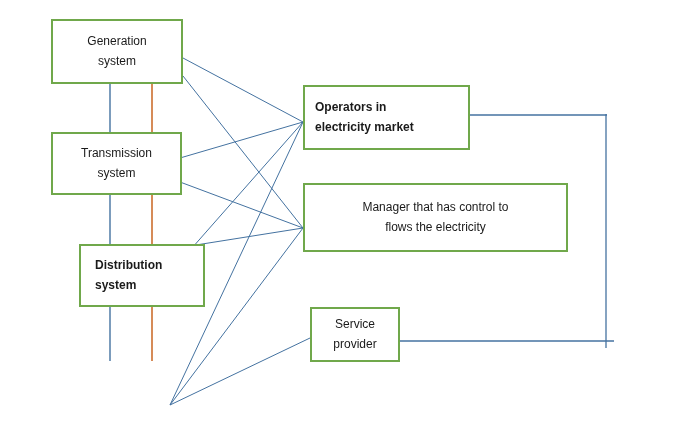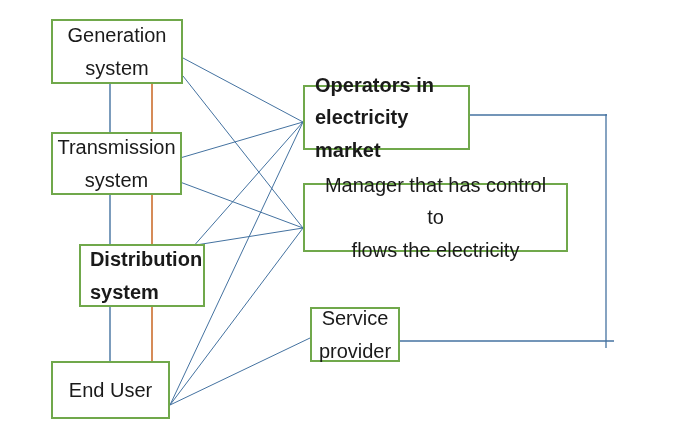--- a/index.html
+++ b/index.html
@@ -32,21 +32,21 @@
     box-sizing: border-box;
     border: 2px solid #70A84B;
     background: #ffffff;
     display: flex;
     align-items: center;
     justify-content: center;
     z-index: 3;
   }
   .node .label {
     display: block;
-    font-size: 20px;
+    font-size: 12px;
     line-height: 1.62;
     color: #1a1a1a;
     white-space: pre-line;
     padding: 0 6px;
   }
   .node.center .label { text-align: center; }
   .node.leftish .label { text-align: left; width: 100%; padding-left: 14px; font-weight: bold; }
 
   
   #node-generation   { left: 51px;  top: 19px;  width: 132px; height: 65px; }
@@ -113,23 +113,20 @@
   <div class="node center" id="node-transmission">
     <span class="label">Transmission
 system</span>
   </div>
 
   <div class="node leftish" id="node-distribution">
     <span class="label">Distribution
 system</span>
   </div>
 
-  <div class="node center" id="node-enduser">
-    <span class="label">End User</span>
-  </div>
 
   <div class="node leftish" id="node-operators">
     <span class="label">Operators in
 electricity market</span>
   </div>
 
   <div class="node center" id="node-manager">
     <span class="label">Manager that has control to
 flows the electricity</span>
   </div>

